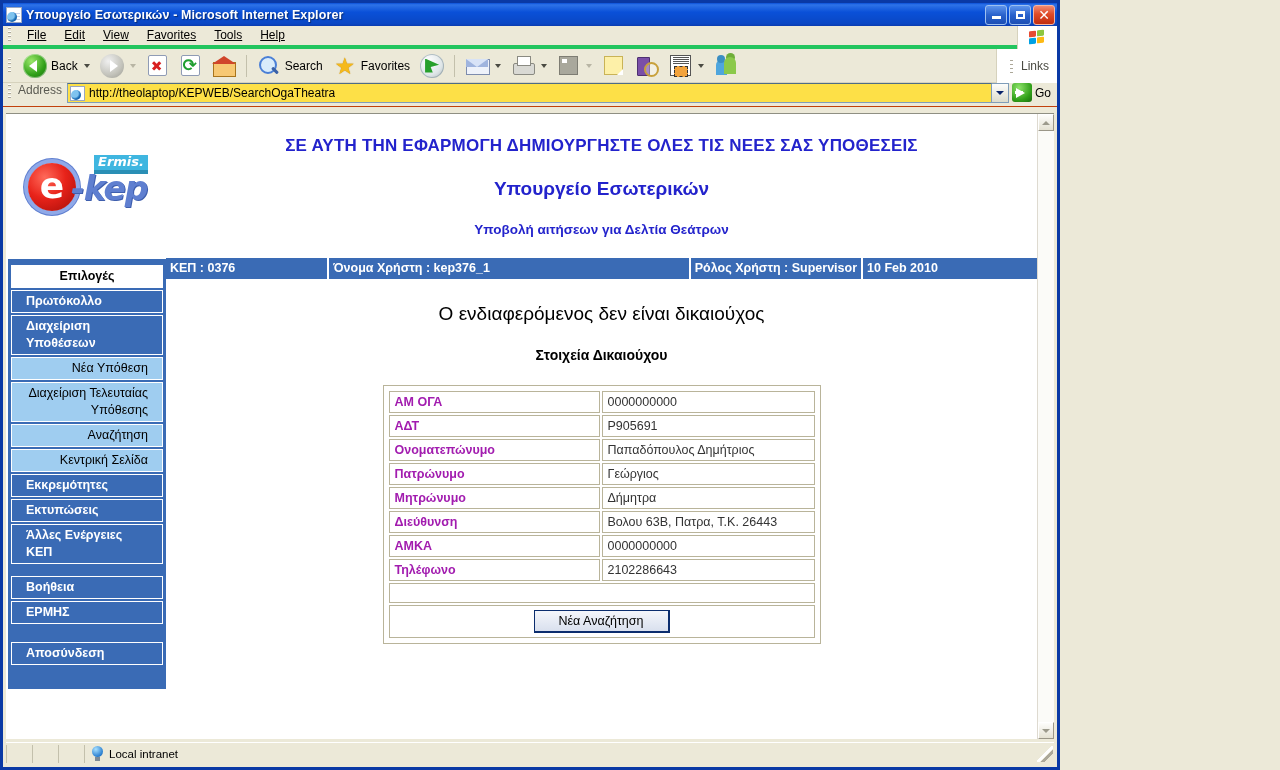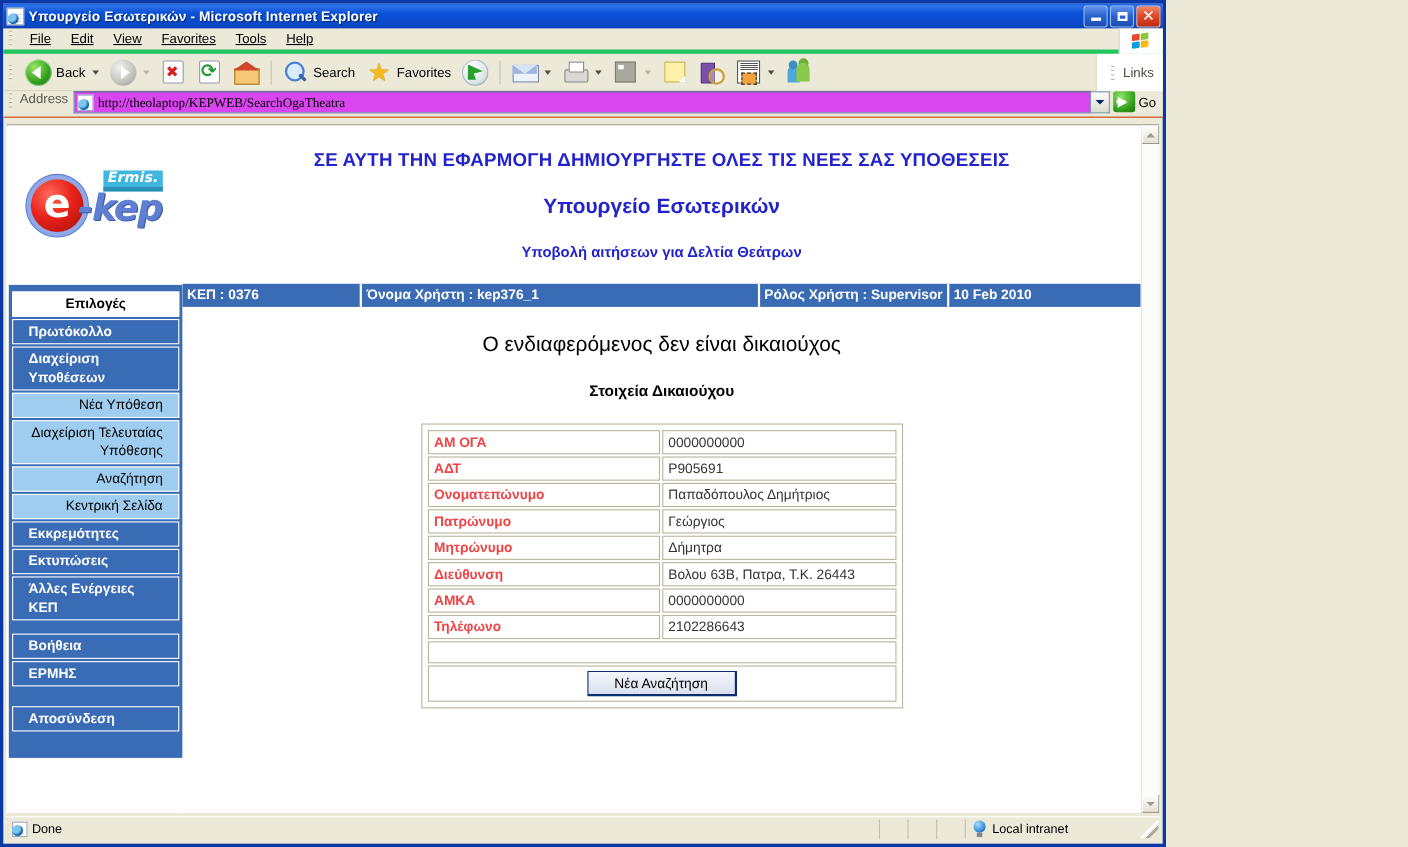--- a/index.html
+++ b/index.html
@@ -157,25 +157,24 @@
   #links-btn .gripper{margin-right:5px;}
 
   
   #addrbar {
     height: 24px; background:#ece9d8; display:flex; align-items:flex-start;
     border-bottom:1px solid #c2410c;
     position:relative;
   }
   #addrbar .lbl{font-size:12px;color:#5a5a52;padding-right:5px;}
   #addr-input {
-    flex:1; height:20px; background:#d946ef;
+    flex:1; height:20px; background:#fde047;
     border:1px solid #7f9db9; border-top-color:#4d6c87;
     display:flex; align-items:center; gap:4px; padding:0 2px;
     margin-right:0;
-    font-family:Liberation Serif, serif;
   }
   #addr-input .favico{width:15px;height:15px;position:relative;background:#fff;border:1px solid #9aa7c2;flex:none;}
   #addr-input .favico:before{content:"";position:absolute;left:0px;top:3px;width:10px;height:10px;border-radius:50%;background:radial-gradient(circle at 35% 35%,#7fc3ef 0 40%,#1d6fb8 60%,#0b4a86 100%);z-index:2;}
   #addr-url{font-size:12px;color:#000;white-space:nowrap;overflow:hidden;}
   #addr-drop{
     width:17px;height:20px;background:linear-gradient(to bottom,#fdfdfb,#dcdccc);
     border:1px solid #7f9db9;border-left:none;display:flex;align-items:center;justify-content:center;
   }
   #addr-drop .c{width:0;height:0;border-left:4px solid transparent;border-right:4px solid transparent;border-top:4px solid #0a246a;}
   #go-btn{display:flex;align-items:center;gap:3px;padding:0 6px 0 3px;font-size:12px;}
@@ -293,21 +292,21 @@
     padding:3px;
   }
   #datatable table{ border-collapse:separate; border-spacing:2px; width:100%; }
   #datatable td{
     border:1px solid #b9b49a;
     font-size:12.5px;
     padding:3px 5px;
     height:22px;
     background:#fff;
   }
-  #datatable td.lab{ width:211px; font-weight:bold; color:#ef4444; }
+  #datatable td.lab{ width:211px; font-weight:bold; color:#a21caf; }
   #datatable td.val{ color:#333; }
   #datatable td.blank{ height:20px; }
   #datatable td.btnrow{ text-align:center; padding:4px 0; }
   #newsearch-btn{
     font-family:"Liberation Sans",sans-serif;
     font-size:12.5px;
     padding:3px 24px;
     background:linear-gradient(to bottom,#f4f6fb,#d9e0ee);
     border:1px solid #0b2d6e;
     border-right-width:2px; border-bottom-width:2px;
@@ -566,24 +565,20 @@
           <span class="a"></span>
         </div>
       <div class="sb-track"></div>
       <div class="sb-btn dn">
           <span class="a"></span>
         </div>
     </div>
   </div>
 
   <div id="statusbar">
-    <div class="sb-pane first grow">
-      <span class="st-icon"></span>
-      <span>Done</span>
-    </div>
     <div class="sb-pane p-sm"></div>
     <div class="sb-pane p-sm"></div>
     <div class="sb-pane p-sm"></div>
     <div class="sb-pane" style="width:160px">
       <span class="zone-icon"></span>
       <span>Local intranet</span>
     </div>
     <div id="resize-grip"></div>
   </div>
 

